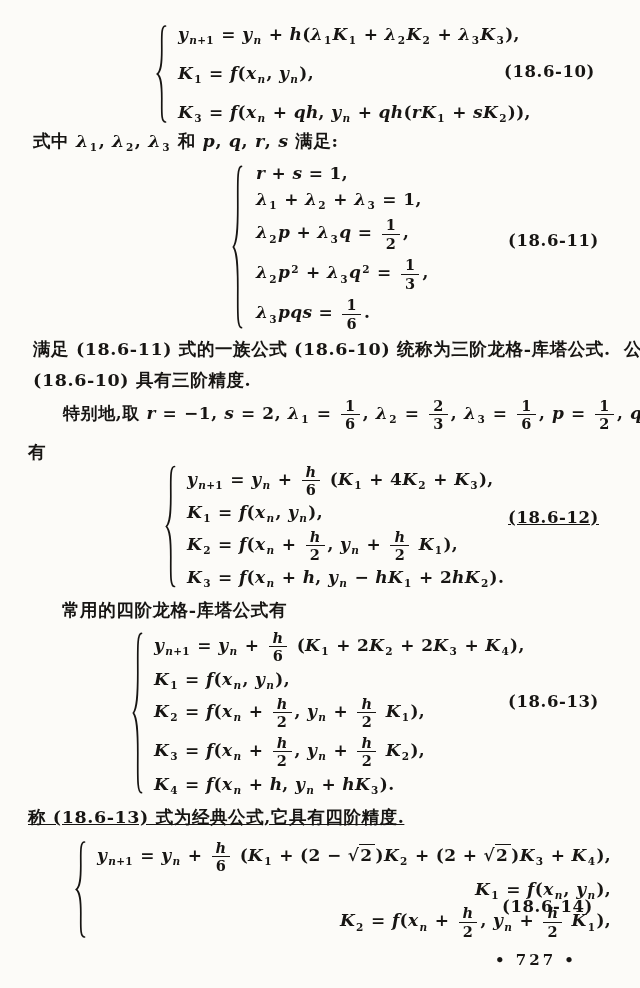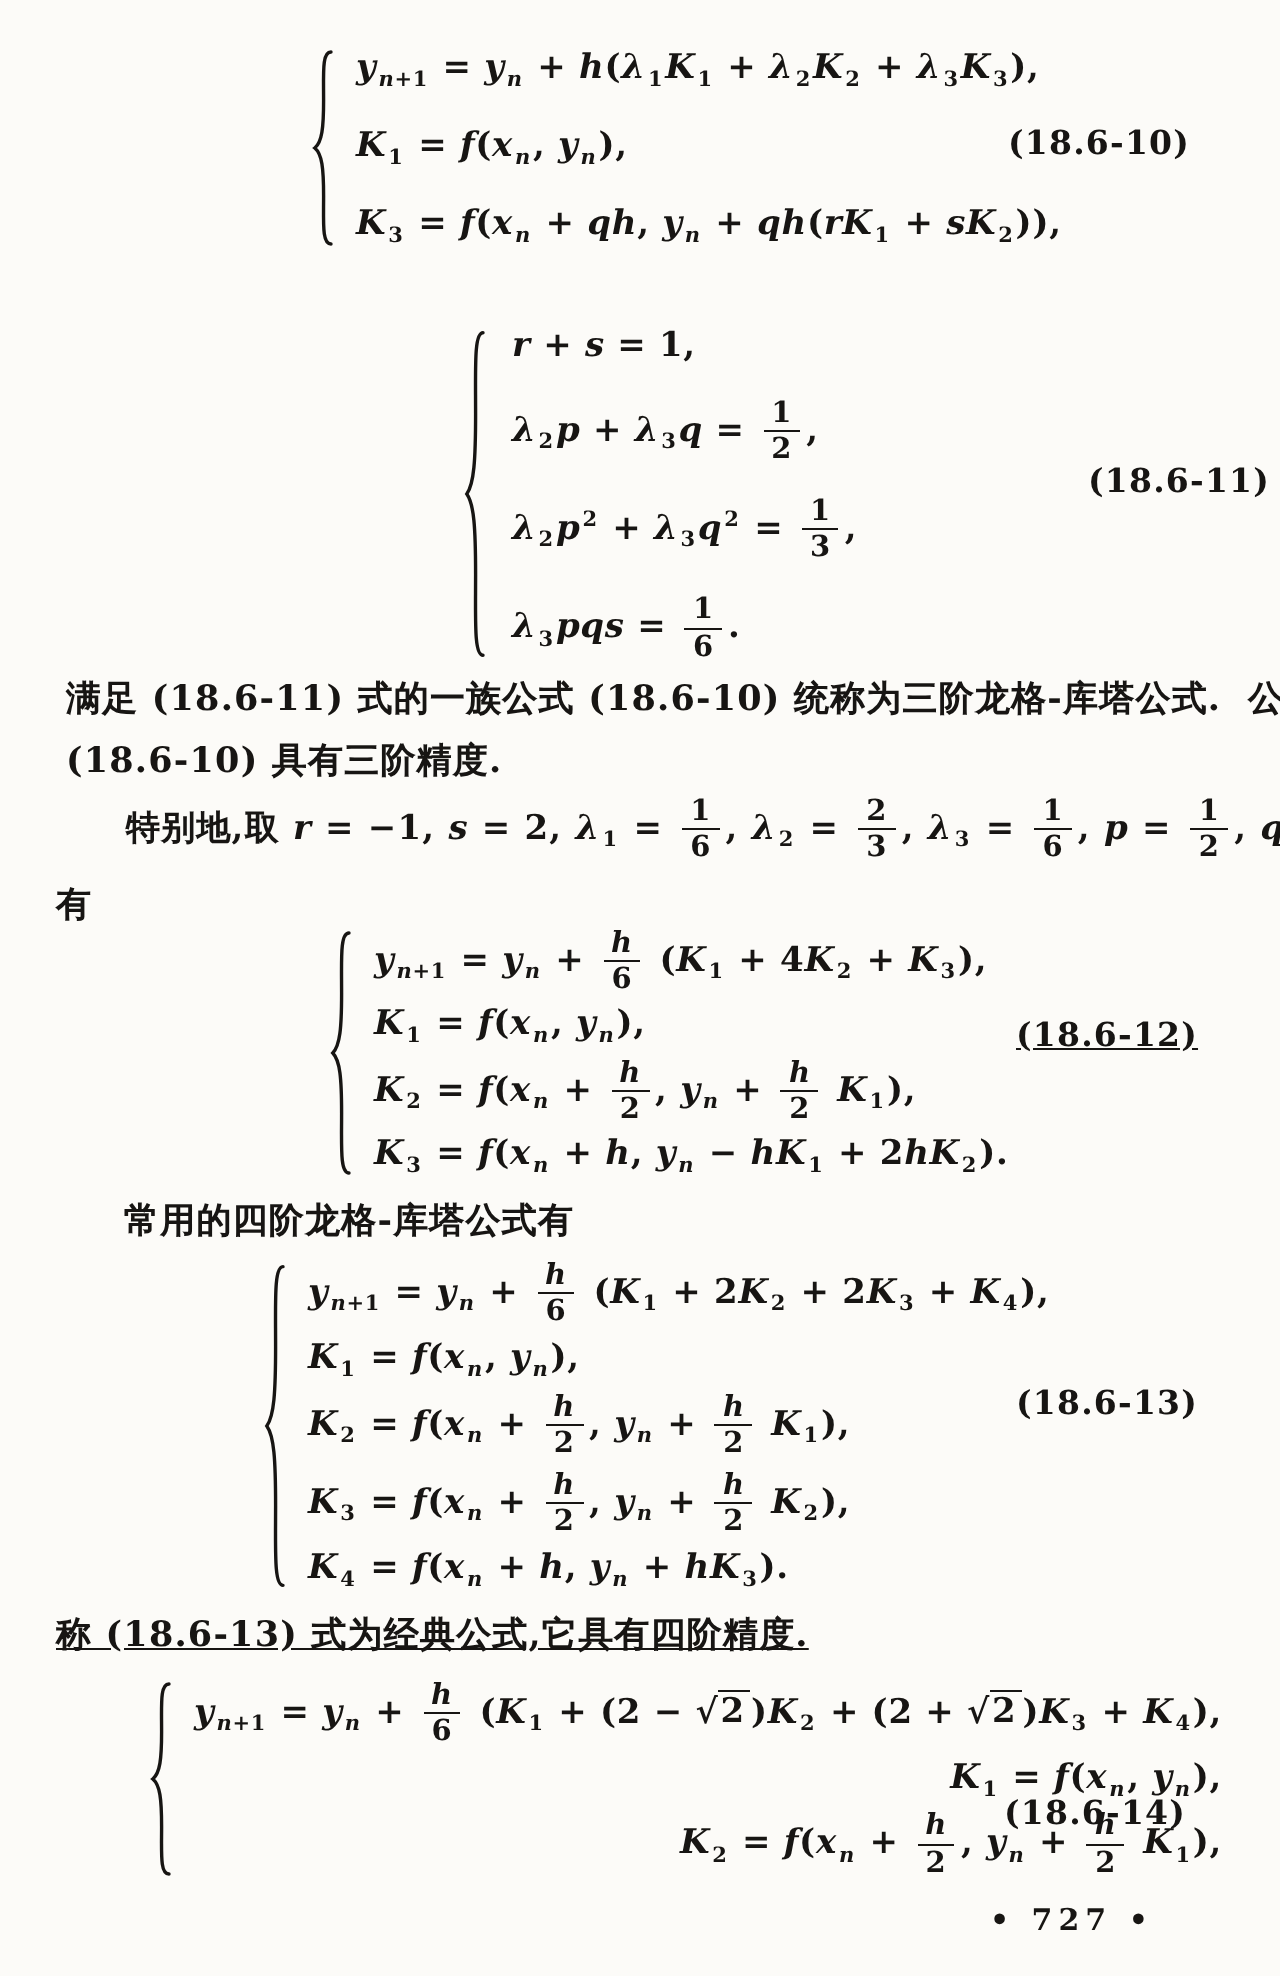--- a/index.html
+++ b/index.html
@@ -50,33 +50,35 @@
       <path d="M10.5 2 C6 2 6.8 12 6.8 26 C6.8 40 6 47 2.4 50 C6 53 6.8 60 6.8 74 C6.8 88 6 98 10.5 98" fill="none" stroke="#171513" stroke-width="1.7" vector-effect="non-scaling-stroke" stroke-linecap="round"></path>
     </svg>
     <div class="eqlines" style="height:100px;">
       <div class="eqline"><i>y</i><sub><i>n</i>+1</sub> = <i>y</i><sub><i>n</i></sub> + <i>h</i>(<i>λ</i><sub>1</sub><i>K</i><sub>1</sub> + <i>λ</i><sub>2</sub><i>K</i><sub>2</sub> + <i>λ</i><sub>3</sub><i>K</i><sub>3</sub>),</div>
       <div class="eqline"><i>K</i><sub>1</sub> = <i>f</i>(<i>x</i><sub><i>n</i></sub>, <i>y</i><sub><i>n</i></sub>),</div>
       <div class="eqline"><i>K</i><sub>3</sub> = <i>f</i>(<i>x</i><sub><i>n</i></sub> + <i>qh</i>, <i>y</i><sub><i>n</i></sub> + <i>qh</i>(<i>rK</i><sub>1</sub> + <i>sK</i><sub>2</sub>)),</div>
     </div>
   </div>
   <div class="eqlabel" style="left:504px; top:62px;">(18.6-10)</div>
 
+  <div class="para" style="left:33px; top:129px;">式中 <i>λ</i><sub>1</sub>, <i>λ</i><sub>2</sub>, <i>λ</i><sub>3</sub> 和 <i>p</i>, <i>q</i>, <i>r</i>, <i>s</i> 满足:</div>
 
   <div class="eqblock" style="left:231px; top:163px; height:168px;">
     <svg class="brace" style="height:168px;" width="13" viewBox="0 0 13 100" preserveAspectRatio="none">
       <path d="M10.5 2 C6 2 6.8 12 6.8 26 C6.8 40 6 47 2.4 50 C6 53 6.8 60 6.8 74 C6.8 88 6 98 10.5 98" fill="none" stroke="#171513" stroke-width="1.7" vector-effect="non-scaling-stroke" stroke-linecap="round"></path>
     </svg>
     <div class="eqlines" style="height:168px;margin-left:12px;">
       <div class="eqline"><i>r</i> + <i>s</i> = 1,</div>
+      <div class="eqline"><i>λ</i><sub>1</sub> + <i>λ</i><sub>2</sub> + <i>λ</i><sub>3</sub> = 1,</div>
       <div class="eqline"><i>λ</i><sub>2</sub><i>p</i> + <i>λ</i><sub>3</sub><i>q</i> = <span class="frac"><span class="num">1</span><span class="den">2</span></span>,</div>
       <div class="eqline"><i>λ</i><sub>2</sub><i>p</i><sup>2</sup> + <i>λ</i><sub>3</sub><i>q</i><sup>2</sup> = <span class="frac"><span class="num">1</span><span class="den">3</span></span>,</div>
       <div class="eqline"><i>λ</i><sub>3</sub><i>pqs</i> = <span class="frac"><span class="num">1</span><span class="den">6</span></span>.</div>
     </div>
   </div>
-  <div class="eqlabel" style="left:508px; top:231px;margin-left:36px;">(18.6-11)</div>
+  <div class="eqlabel" style="left:508px; top:231px;">(18.6-11)</div>
 
   <div class="para" style="left:33px; top:337px;">满足 (18.6-11) 式的一族公式 (18.6-10) 统称为三阶龙格-库塔公式.  公式</div>
   <div class="para" style="left:33px; top:368px;">(18.6-10) 具有三阶精度.</div>
 
   <div class="para" style="left:63px; top:398px; font-size:17px;">特别地,取 <i>r</i> = −1, <i>s</i> = 2, <i>λ</i><sub>1</sub> = <span class="frac"><span class="num">1</span><span class="den">6</span></span>, <i>λ</i><sub>2</sub> = <span class="frac"><span class="num">2</span><span class="den">3</span></span>, <i>λ</i><sub>3</sub> = <span class="frac"><span class="num">1</span><span class="den">6</span></span>, <i>p</i> = <span class="frac"><span class="num">1</span><span class="den">2</span></span>, <i>q</i>=1,</div>
   <div class="para" style="left:28px; top:440px;">有</div>
 
   <div class="eqblock" style="left:164px; top:464px; height:125px;">
     <svg class="brace" style="height:125px;" width="13" viewBox="0 0 13 100" preserveAspectRatio="none">
       <path d="M10.5 2 C6 2 6.8 12 6.8 26 C6.8 40 6 47 2.4 50 C6 53 6.8 60 6.8 74 C6.8 88 6 98 10.5 98" fill="none" stroke="#171513" stroke-width="1.7" vector-effect="non-scaling-stroke" stroke-linecap="round"></path>

